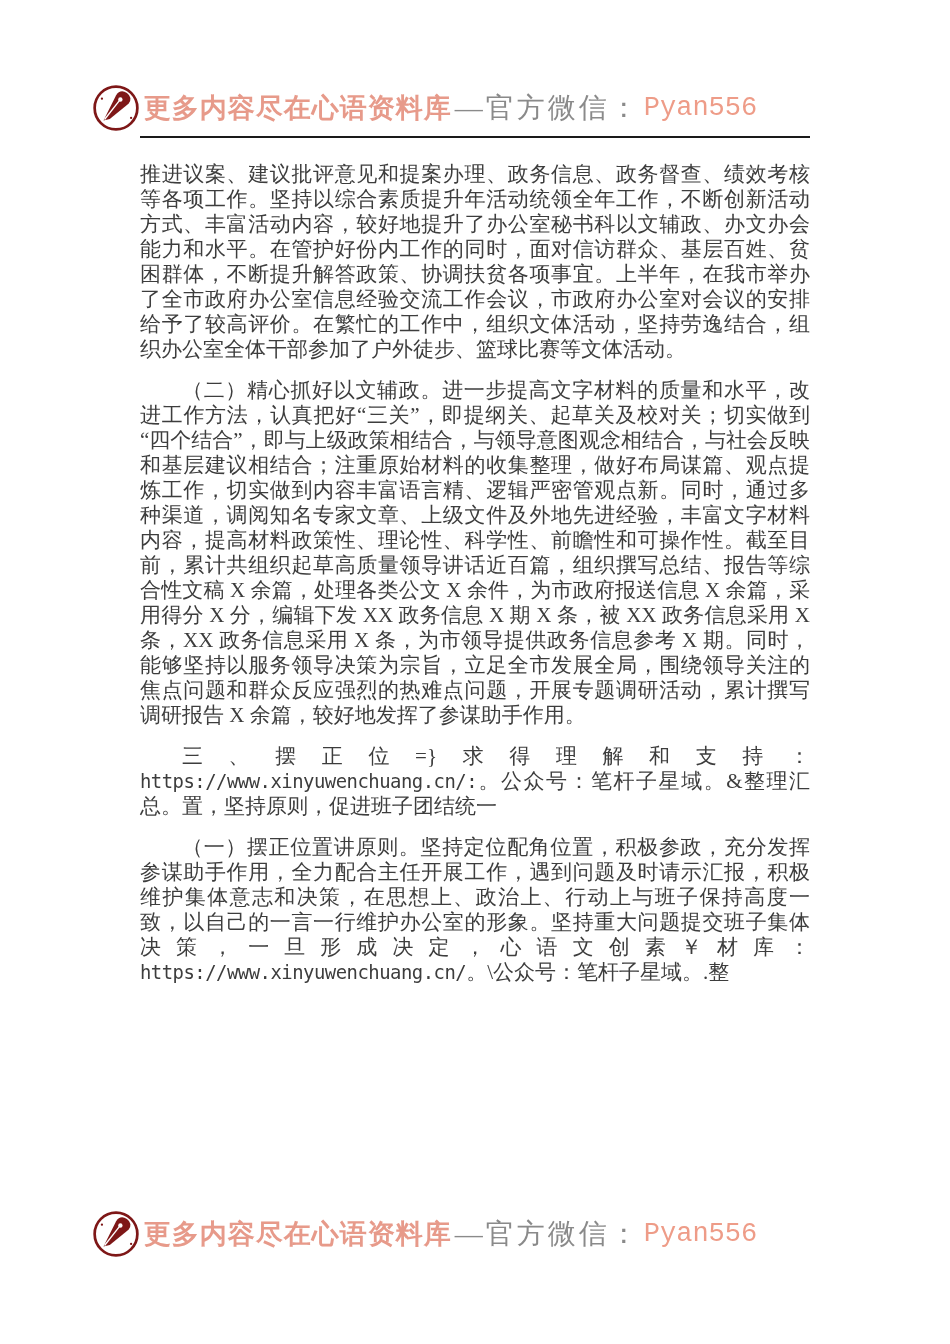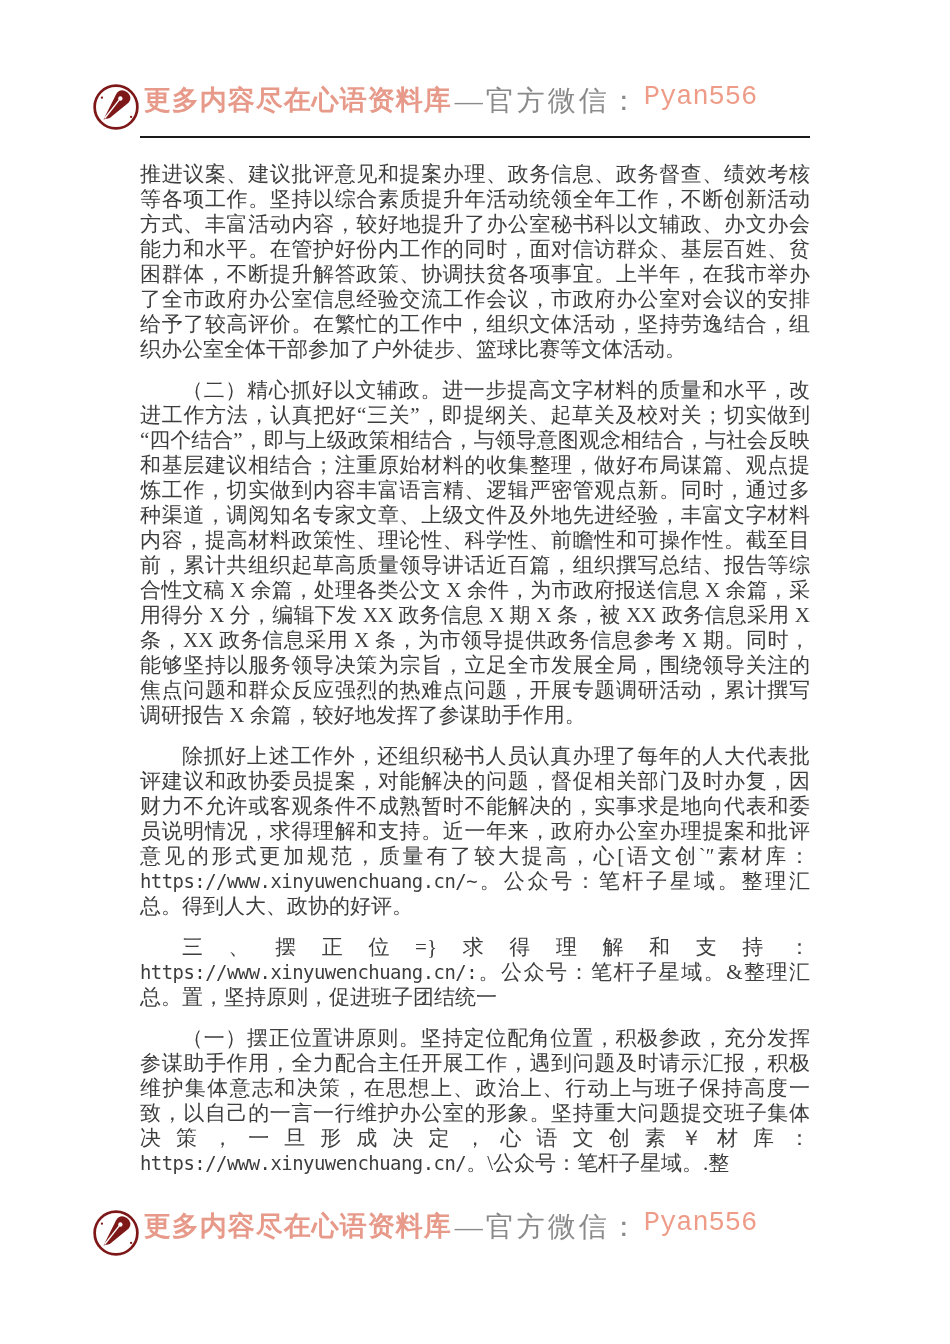--- a/index.html
+++ b/index.html
@@ -4,21 +4,21 @@
 <style>
   html,body{margin:0;padding:0;}
   body{
     width:950px;height:1344px;position:relative;background:#ffffff;
     font-family:"Liberation Serif","DejaVu Serif",serif;
     color:#3d3d3d;overflow:hidden;
   }
   
   .wm{
     position:absolute;left:0;width:848px;height:52px;
-    display:flex;justify-content:center;align-items:flex-start;gap:3px;
+    display:flex;justify-content:center;align-items:center;gap:3px;
   }
   .wm-header{top:82px;}
   .wm-footer{top:1208px;}
   .wm-logo{flex:0 0 auto;display:block;color:var(--logo-color,#7e1717);}
   .wm-brand{
     font-size:27px;color:var(--brand-color,#e79a8a);
     letter-spacing:1px;font-weight:600;
   }
   .wm-label{
     font-size:28px;color:var(--label-color,#8a8a8a);
@@ -62,21 +62,20 @@
   <span class="wm-brand">更多内容尽在心语资料库</span>
   <span class="wm-label">—官方微信：</span>
   <span class="wm-account">Pyan556</span>
 </div>
 
 <div class="rule"></div>
 
 <div class="doc">
     <p class="para"><span>推进议案、建议批评意见和提案办理、政务信息、政务督查、绩效考核等各项工作。坚持以综合素质提升年活动统领全年工作，不断创新活动方式、丰富活动内容，较好地提升了办公室秘书科以文辅政、办文办会能力和水平。在管护好份内工作的同时，面对信访群众、基层百姓、贫困群体，不断提升解答政策、协调扶贫各项事宜。上半年，在我市举办了全市政府办公室信息经验交流工作会议，市政府办公室对会议的安排给予了较高评价。在繁忙的工作中，组织文体活动，坚持劳逸结合，组织办公室全体干部参加了户外徒步、篮球比赛等文体活动。</span></p>
     <p class="para indent"><span class="bold">（二）精心抓好以文辅政。</span><span>进一步提高文字材料的质量和水平，改进工作方法，认真把好“三关”，即提纲关、起草关及校对关；切实做到“四个结合”，即与上级政策相结合，与领导意图观念相结合，与社会反映和基层建议相结合；注重原始材料的收集整理，做好布局谋篇、观点提炼工作，切实做到内容丰富语言精、逻辑严密管观点新。同时，通过多种渠道，调阅知名专家文章、上级文件及外地先进经验，丰富文字材料内容，提高材料政策性、理论性、科学性、前瞻性和可操作性。截至目前，累计共组织起草高质量领导讲话近百篇，组织撰写总结、报告等综合性文稿 X 余篇，处理各类公文 X 余件，为市政府报送信息 X 余篇，采用得分 X 分，编辑下发 XX 政务信息 X 期 X 条，被 XX 政务信息采用 X 条，XX 政务信息采用 X 条，为市领导提供政务信息参考 X 期。同时，能够坚持以服务领导决策为宗旨，立足全市发展全局，围绕领导关注的焦点问题和群众反应强烈的热难点问题，开展专题调研活动，累计撰写调研报告 X 余篇，较好地发挥了参谋助手作用。</span></p>
-    <p class="para indent"><span>除抓好上述工作外，还组织秘书人员认真办理了每年的人大代表批评建议和政协委员提案，对能解决的问题，督促相关部门及时办复，因财力不允许或客观条件不成熟暂时不能解决的，实事求是地向代表和委员说明情况，求得理解和支持。近一年来，政府办公室办理提案和批评意见的形式更加规范，质量有了较大提高，心[语文创`″素材库：</span><span class="mono">https://www.xinyuwenchuang.cn/~</span><span>。公众号：笔杆子星域。整理汇总。得到人大、政协的好评。</span></p>
     <p class="para indent"><span>三、摆正位=}求得理解和支持：</span><span class="mono">https://www.xinyuwenchuang.cn/:</span><span>。公众号：笔杆子星域。&amp;整理汇总。置，坚持原则，促进班子团结统一</span></p>
     <p class="para indent"><span>（一）摆正位置讲原则。坚持定位配角位置，积极参政，充分发挥参谋助手作用，全力配合主任开展工作，遇到问题及时请示汇报，积极维护集体意志和决策，在思想上、政治上、行动上与班子保持高度一致，以自己的一言一行维护办公室的形象。坚持重大问题提交班子集体决策，一旦形成决定，心语文创素￥材库：</span><span class="mono">https://www.xinyuwenchuang.cn/</span><span>。\公众号：笔杆子星域。.整</span></p>
   </div>
 
 <div class="wm wm-footer">
   <svg class="wm-logo" width="50" height="50" viewBox="0 0 48 48" aria-hidden="true">
     <circle cx="24" cy="24" r="20.5" fill="none" stroke="currentColor" stroke-width="2.6"></circle>
     <path d="M12 36 L24 12 Q28 5.5 34.5 9.5 Q40.5 14 36 20 L18 34.5 Z" fill="currentColor"></path>
     <line x1="13" y1="35" x2="28" y2="16" stroke="#ffffff" stroke-width="1.3"></line>
     <circle cx="28.2" cy="15.8" r="2.1" fill="#ffffff"></circle>

